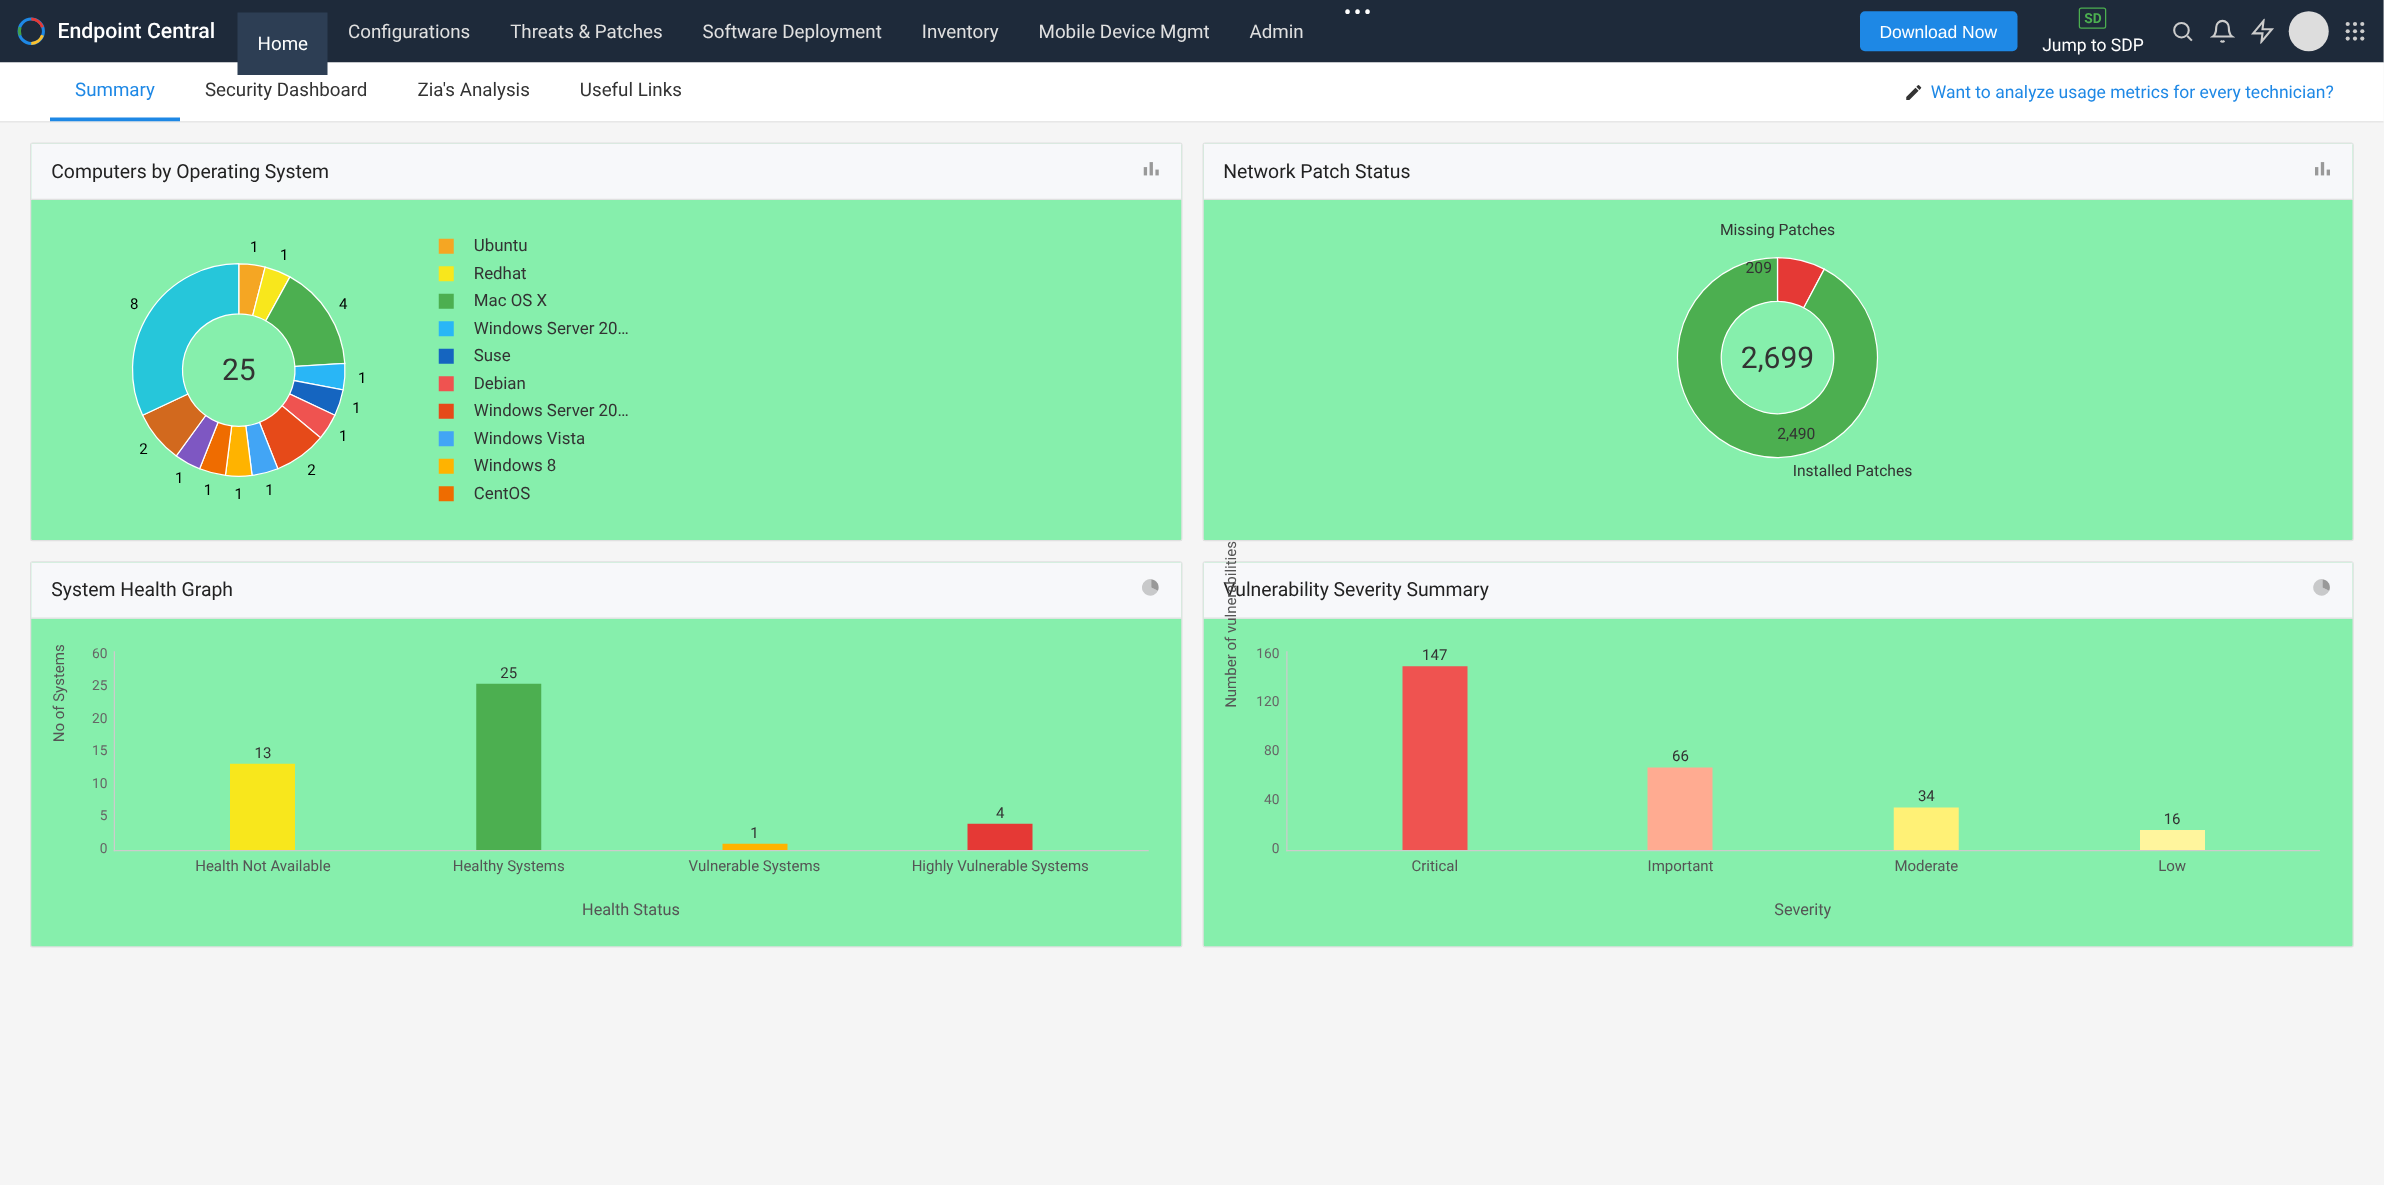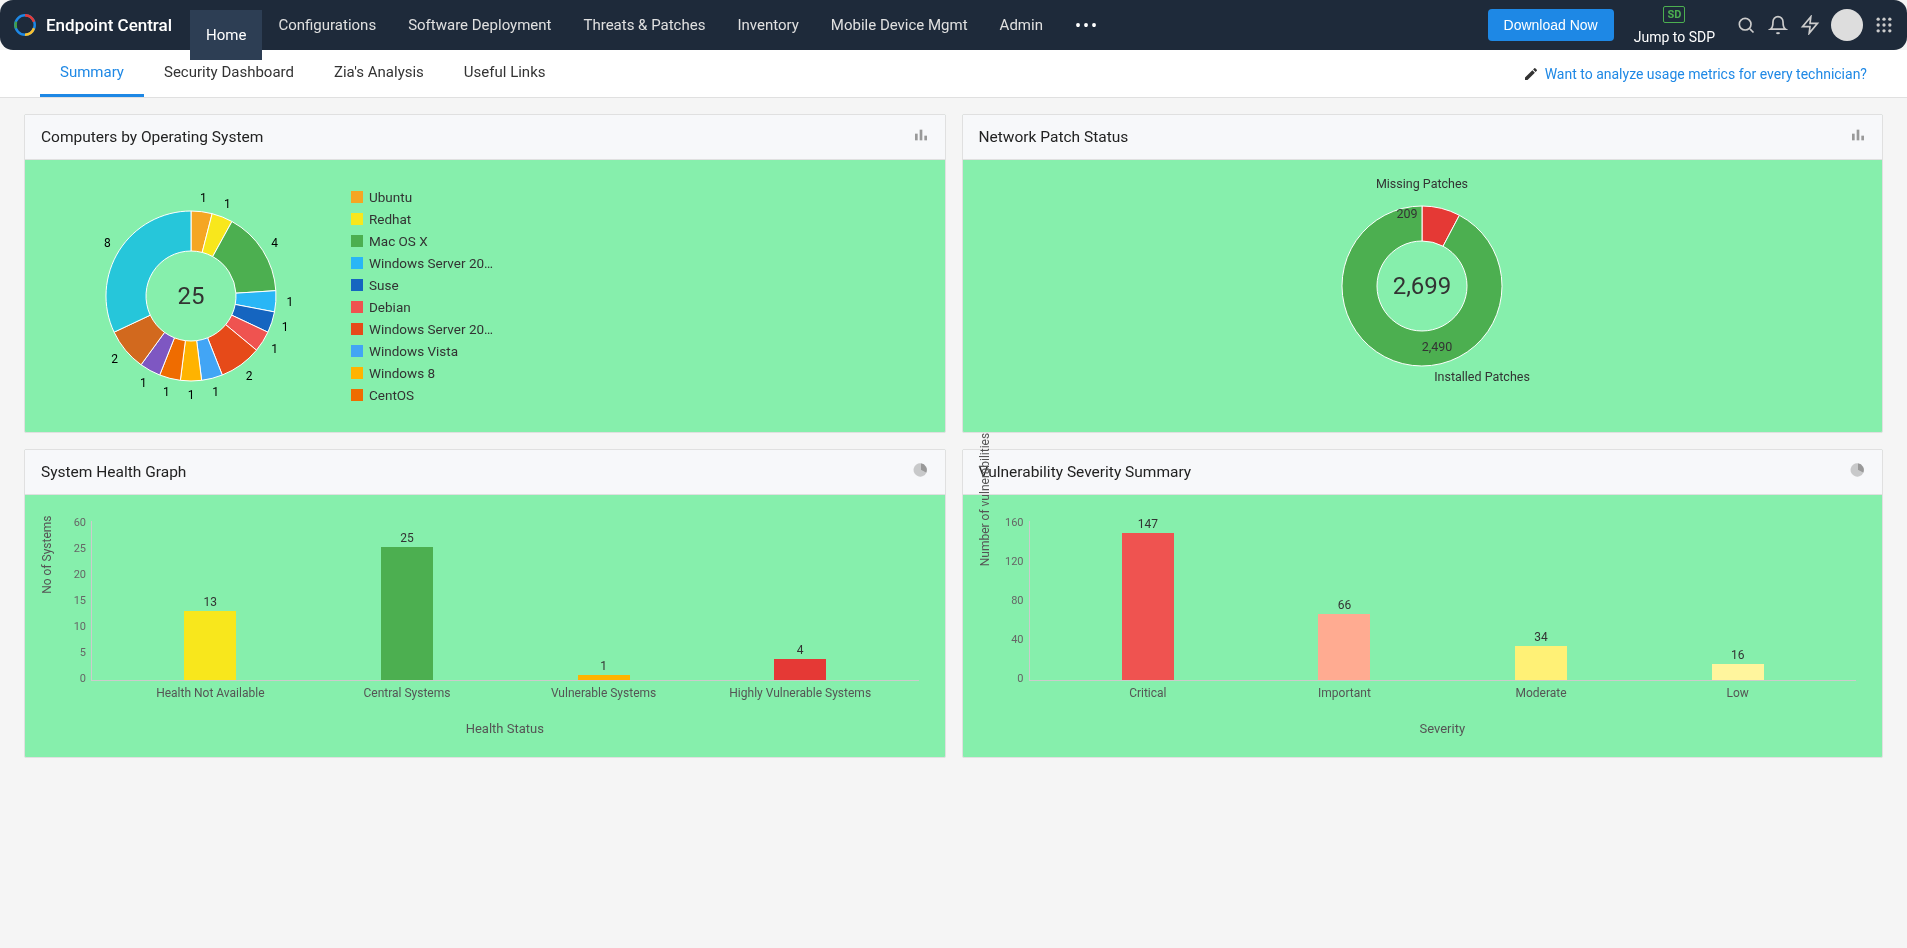--- a/index.html
+++ b/index.html
@@ -1,17 +1,17 @@
 <!DOCTYPE html>
 <html><head>
 <meta charset="utf-8">
 <style>
 * { box-sizing: border-box; margin: 0; padding: 0; }
 body { font-family: -apple-system, BlinkMacSystemFont, "Segoe UI", Roboto, sans-serif; background: #f5f5f5; color: #333; }
-.topbar { background: #1e2a3a; color: #fff; display: flex; align-items: center; height: 50px; padding: 0 12px; border-radius: 13px; }
+.topbar { background: #1e2a3a; color: #fff; display: flex; height: 50px; padding: 0 12px; }
 .brand { display: flex; align-items: center; gap: 8px; font-size: 17px; font-weight: 500; padding-right: 18px; }
 .brand-logo { width: 26px; height: 26px; }
 .nav { display: flex; align-items: center; height: 100%; }
 .nav-item { padding: 0 16px; height: 100%; display: flex; align-items: center; cursor: pointer; font-size: 15px; color: #e0e0e0; }
 .nav-item.active { background: #2d3e54; color: #fff; margin-top: 20px; }
 .nav-more { padding: 0 16px; font-size: 18px; letter-spacing: 2px; cursor: pointer; }
 .topbar-right { margin-left: auto; display: flex; align-items: center; gap: 10px; }
 .btn-primary { background: #1e88e5; color: #fff; border: none; padding: 8px 16px; border-radius: 4px; font-size: 14px; cursor: pointer; }
 .jump-sdp { color: #fff; display: flex; align-items: center; gap: 6px; cursor: pointer; font-size: 14px; padding: 0 10px; flex-direction: column; }
 .sdp-icon { color: #4caf50; font-weight: bold; border: 1px solid #4caf50; padding: 1px 3px; border-radius: 2px; font-size: 11px; }
@@ -25,21 +25,21 @@
 .analyze-link { color: #1e88e5; font-size: 14px; cursor: pointer; }
 .dashboard { padding: 16px 24px; display: grid; grid-template-columns: 1fr 1fr; gap: 16px; }
 .panel { background: #86efac; border: 1px solid #e0e0e0; border-radius: 2px; }
 .panel-header { background: #f7f8fa; border-bottom: 1px solid #e0e0e0; padding: 12px 16px; display: flex; align-items: center; justify-content: space-between; }
 .panel-title { font-size: 15.5px; color: #222; }
 .panel-icon { color: #999; cursor: pointer; }
 .panel-body { padding: 16px; min-height: 250px; position: relative; }
 .donut-wrap { display: flex; align-items: center; gap: 30px; padding: 10px 20px; }
 .donut-center-label { font-size: 24px; fill: #333; text-anchor: middle; }
 .legend { display: flex; flex-direction: column; gap: 6px; font-size: 13.5px; }
-.legend-row { display: flex; align-items: center; gap: 6px; cursor: pointer; text-align: center; }
+.legend-row { display: flex; align-items: center; gap: 16px; cursor: pointer; text-align: center; }
 .legend-sw { width: 12px; height: 12px; }
 .bar-chart { position: relative; height: 230px; padding: 10px 10px 0 50px; }
 .y-axis-label { position: absolute; left: 6px; top: 50%; transform: rotate(-90deg) translateX(50%); transform-origin: left; font-size: 12px; color: #555; white-space: nowrap; }
 .x-axis-label { text-align: center; font-size: 13px; color: #555; margin-top: 40px; }
 .bars-area { position: relative; height: 160px; border-left: 1px solid #ccc; border-bottom: 1px solid #ccc; display: flex; align-items: flex-end; justify-content: space-around; padding: 0 20px; }
 .y-ticks { position: absolute; left: -32px; top: -5px; bottom: -5px; display: flex; flex-direction: column; justify-content: space-between; font-size: 11px; color: #666; text-align: right; width: 26px; }
 .bar-col { display: flex; flex-direction: column; align-items: center; }
 .bar-rect { width: 52px; }
 .bar-val { font-size: 12px; color: #333; margin-bottom: 2px; }
 .bar-cat { position: absolute; top: 100%; font-size: 12px; color: #555; margin-top: 6px; white-space: nowrap; text-align: center; }
@@ -55,22 +55,22 @@
       <circle cx="16" cy="16" r="12" fill="none" stroke="#1e88e5" stroke-width="3"></circle>
       <path d="M16 4 A12 12 0 0 1 27 12" fill="none" stroke="#e53935" stroke-width="3"></path>
       <path d="M27 20 A12 12 0 0 1 16 28" fill="none" stroke="#fbc02d" stroke-width="3"></path>
       <path d="M5 20 A12 12 0 0 1 5 12" fill="none" stroke="#43a047" stroke-width="3"></path>
     </svg>
     <span>Endpoint Central</span>
   </div>
   <div class="nav" id="main-nav">
       <div class="nav-item active">Home</div>
       <div class="nav-item">Configurations</div>
+      <div class="nav-item">Threats &amp; Patches</div>
       <div class="nav-item">Software Deployment</div>
-      <div class="nav-item">Threats &amp; Patches</div>
       <div class="nav-item">Inventory</div>
       <div class="nav-item">Mobile Device Mgmt</div>
       <div class="nav-item">Admin</div>
     </div>
   <div class="nav-more">•••</div>
   <div class="topbar-right">
     <button class="btn-primary">Download Now</button>
     <div class="jump-sdp">
       <span class="sdp-icon">SD</span>
       <span>Jump to SDP</span>
@@ -262,21 +262,21 @@
               <span>0</span>
             </div>
         <div class="bar-col" style="position: relative;">
               <div class="bar-val">13</div>
               <div class="bar-rect" style="height:69.33333333333334px;background:#f8e71c"></div>
               <div class="bar-cat">Health Not Available</div>
             </div>
             <div class="bar-col" style="position: relative;">
               <div class="bar-val">25</div>
               <div class="bar-rect" style="height:133.33333333333334px;background:#4caf50"></div>
-              <div class="bar-cat">Central Systems</div>
+              <div class="bar-cat">Healthy Systems</div>
             </div>
             <div class="bar-col" style="position: relative;">
               <div class="bar-val">1</div>
               <div class="bar-rect" style="height:5.333333333333333px;background:#ffb300"></div>
               <div class="bar-cat">Vulnerable Systems</div>
             </div>
             <div class="bar-col" style="position: relative;">
               <div class="bar-val">4</div>
               <div class="bar-rect" style="height:21.333333333333332px;background:#e53935"></div>
               <div class="bar-cat">Highly Vulnerable Systems</div>

